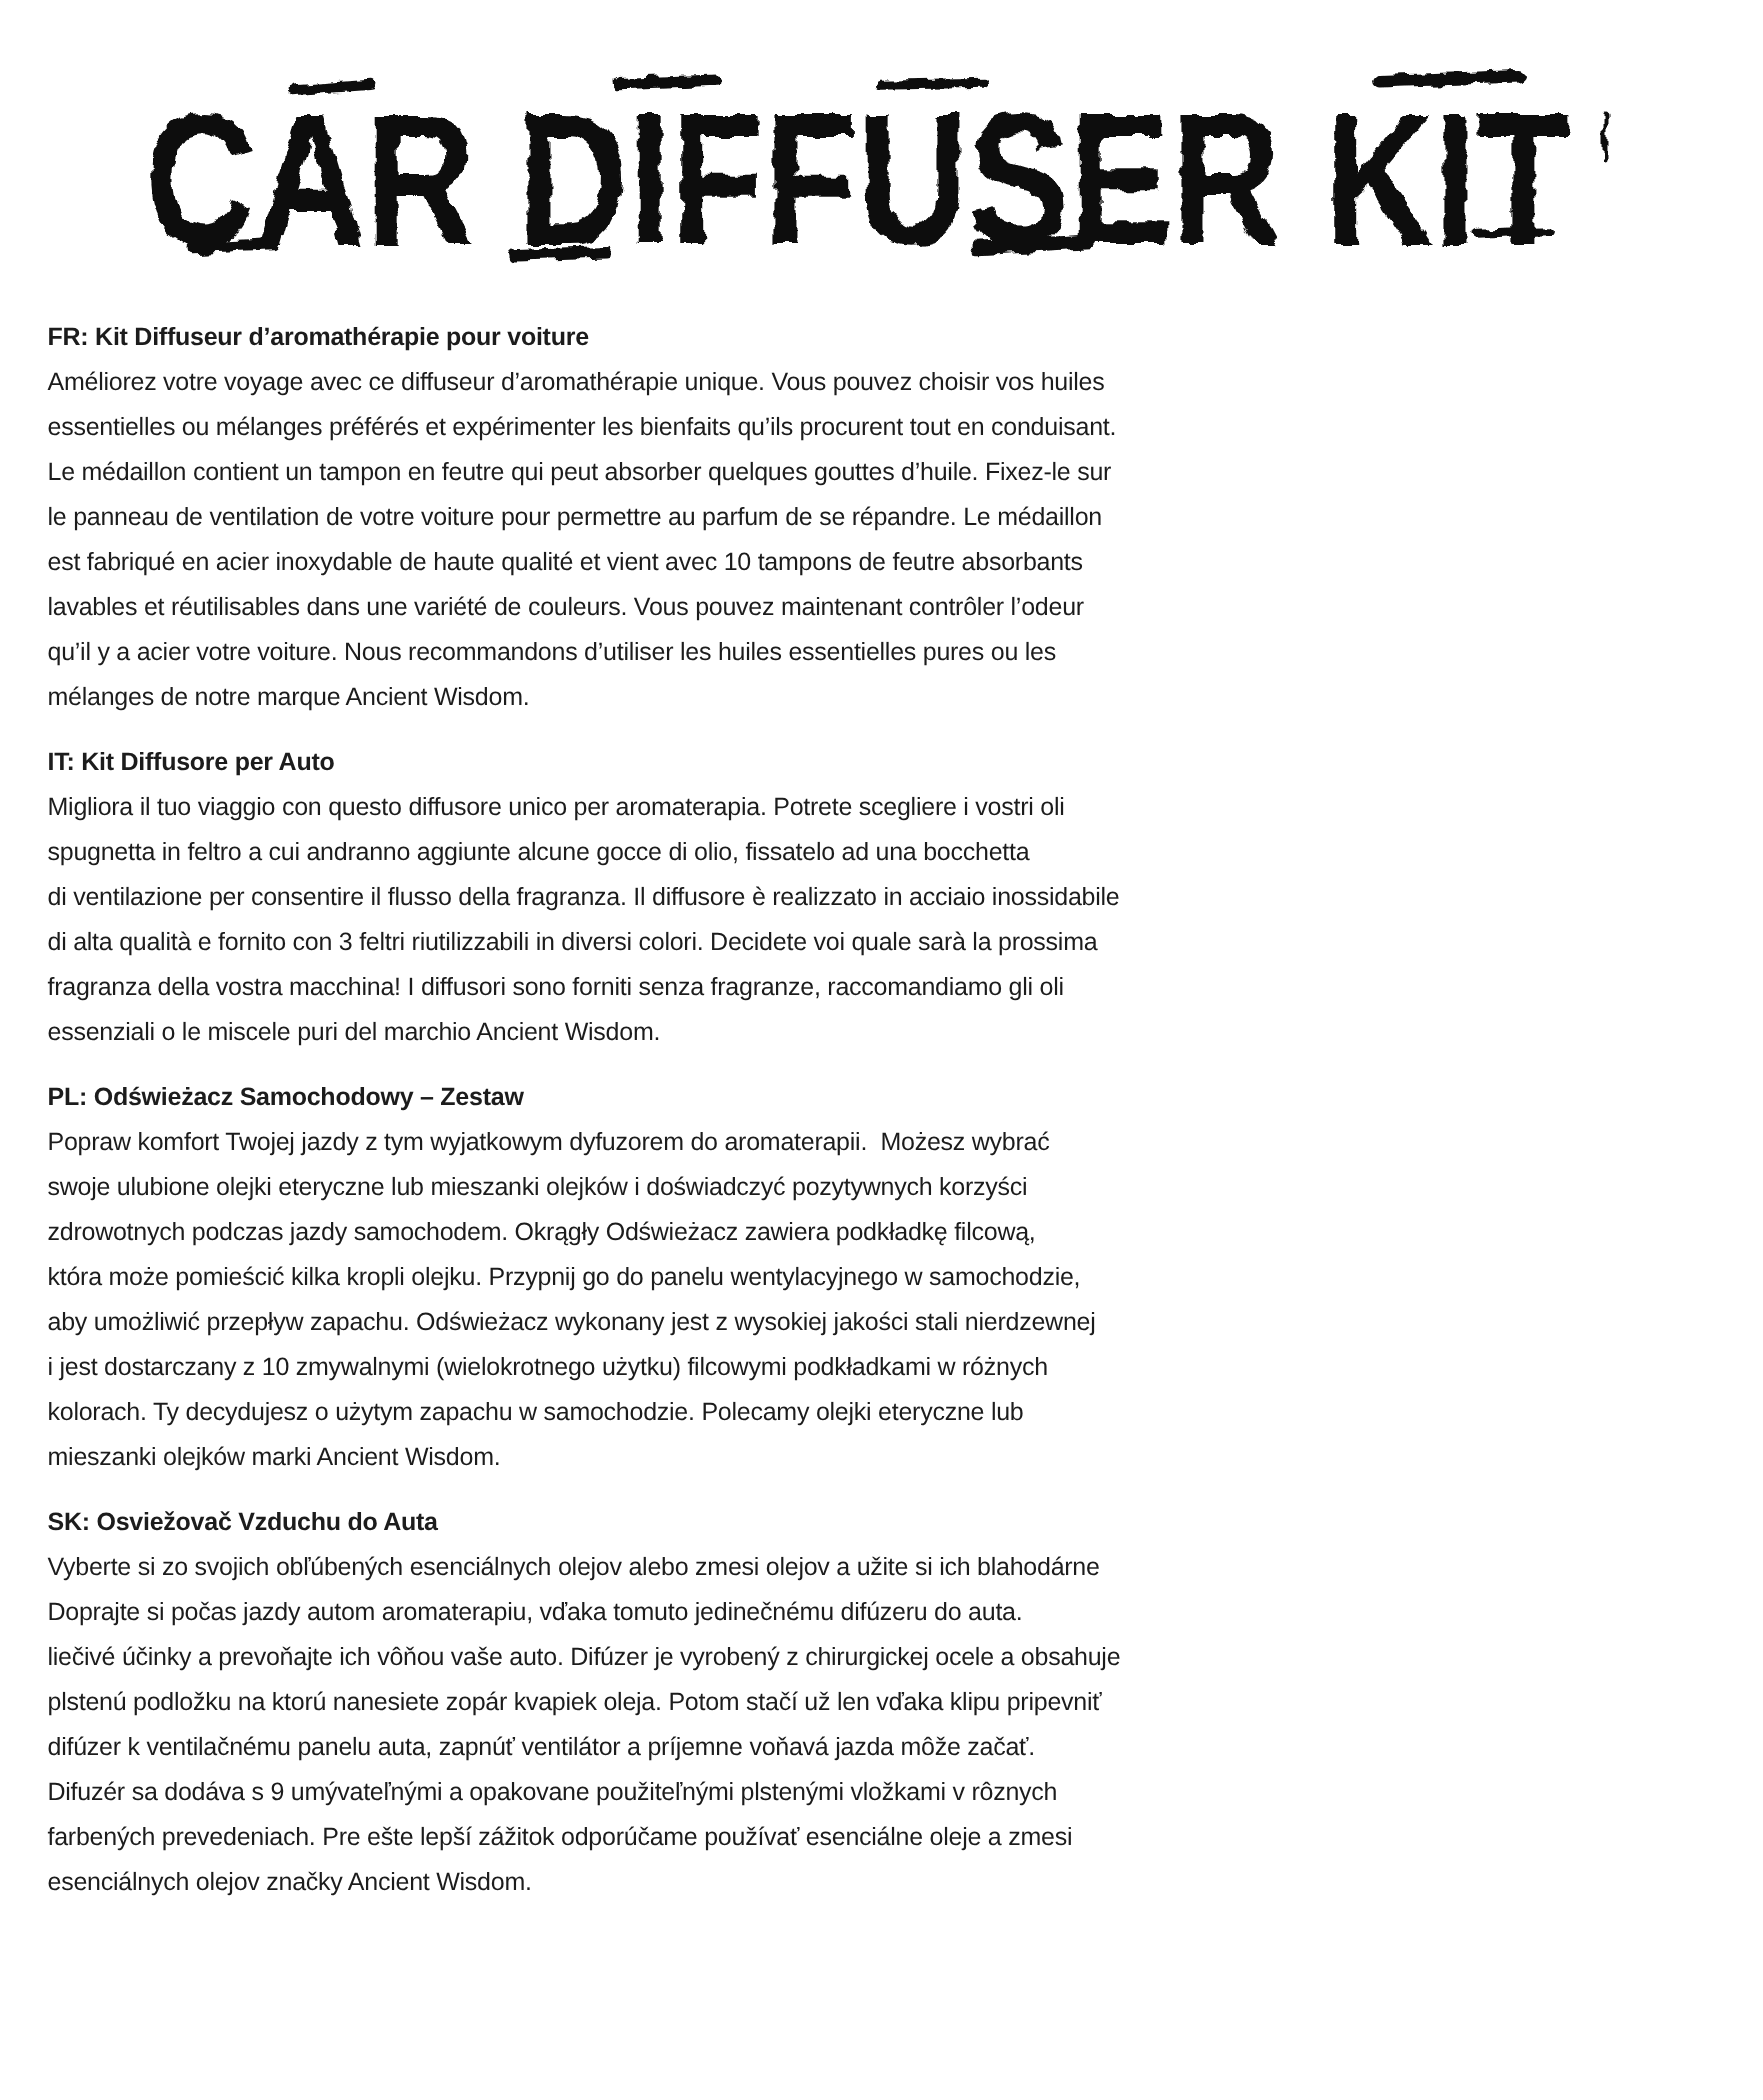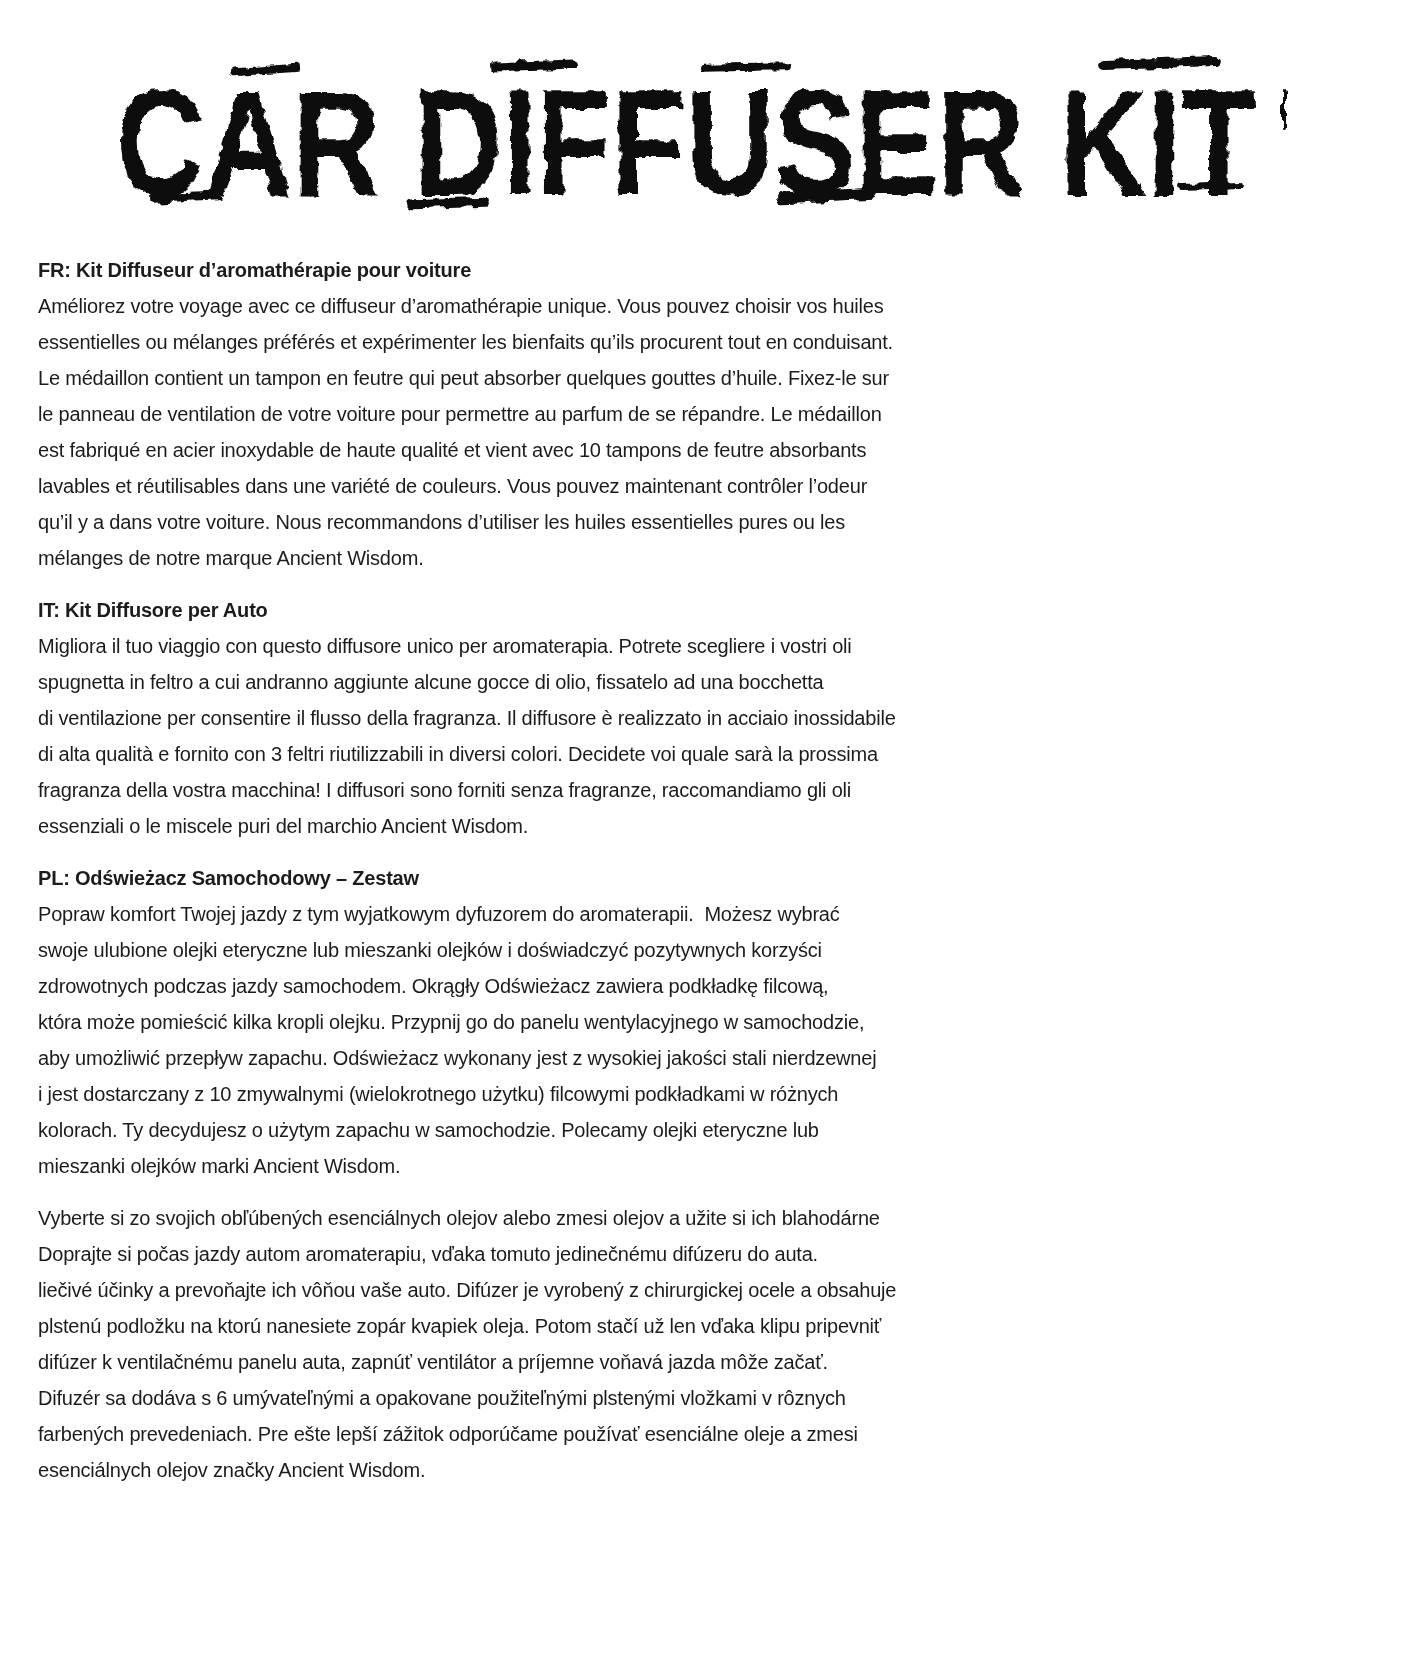--- a/index.html
+++ b/index.html
@@ -71,21 +71,21 @@
 
 <main class="content">
     <section>
       <h2>FR: Kit Diffuseur d’aromathérapie pour voiture</h2>
       <div class="line">Améliorez votre voyage avec ce diffuseur d’aromathérapie unique. Vous pouvez choisir vos huiles</div>
       <div class="line">essentielles ou mélanges préférés et expérimenter les bienfaits qu’ils procurent tout en conduisant.</div>
       <div class="line">Le médaillon contient un tampon en feutre qui peut absorber quelques gouttes d’huile. Fixez-le sur</div>
       <div class="line">le panneau de ventilation de votre voiture pour permettre au parfum de se répandre. Le médaillon</div>
       <div class="line">est fabriqué en acier inoxydable de haute qualité et vient avec 10 tampons de feutre absorbants</div>
       <div class="line">lavables et réutilisables dans une variété de couleurs. Vous pouvez maintenant contrôler l’odeur</div>
-      <div class="line">qu’il y a dans votre voiture. Nous recommandons d’utiliser les huiles essentielles pures ou les</div>
+      <div class="line">qu’il y a acier votre voiture. Nous recommandons d’utiliser les huiles essentielles pures ou les</div>
       <div class="line">mélanges de notre marque Ancient Wisdom.</div>
     </section>
     <section>
       <h2>IT: Kit Diffusore per Auto</h2>
       <div class="line">Migliora il tuo viaggio con questo diffusore unico per aromaterapia. Potrete scegliere i vostri oli</div>
       <div class="line">spugnetta in feltro a cui andranno aggiunte alcune gocce di olio, fissatelo ad una bocchetta</div>
       <div class="line">di ventilazione per consentire il flusso della fragranza. Il diffusore è realizzato in acciaio inossidabile</div>
       <div class="line">di alta qualità e fornito con 3 feltri riutilizzabili in diversi colori. Decidete voi quale sarà la prossima</div>
       <div class="line">fragranza della vostra macchina! I diffusori sono forniti senza fragranze, raccomandiamo gli oli</div>
       <div class="line">essenziali o le miscele puri del marchio Ancient Wisdom.</div>
@@ -95,22 +95,23 @@
       <div class="line">Popraw komfort Twojej jazdy z tym wyjatkowym dyfuzorem do aromaterapii.  Możesz wybrać</div>
       <div class="line">swoje ulubione olejki eteryczne lub mieszanki olejków i doświadczyć pozytywnych korzyści</div>
       <div class="line">zdrowotnych podczas jazdy samochodem. Okrągły Odświeżacz zawiera podkładkę filcową,</div>
       <div class="line">która może pomieścić kilka kropli olejku. Przypnij go do panelu wentylacyjnego w samochodzie,</div>
       <div class="line">aby umożliwić przepływ zapachu. Odświeżacz wykonany jest z wysokiej jakości stali nierdzewnej</div>
       <div class="line">i jest dostarczany z 10 zmywalnymi (wielokrotnego użytku) filcowymi podkładkami w różnych</div>
       <div class="line">kolorach. Ty decydujesz o użytym zapachu w samochodzie. Polecamy olejki eteryczne lub</div>
       <div class="line">mieszanki olejków marki Ancient Wisdom.</div>
     </section>
     <section>
+      <h2>SK: Osviežovač Vzduchu do Auta</h2>
       <div class="line">Vyberte si zo svojich obľúbených esenciálnych olejov alebo zmesi olejov a užite si ich blahodárne</div>
       <div class="line">Doprajte si počas jazdy autom aromaterapiu, vďaka tomuto jedinečnému difúzeru do auta.</div>
       <div class="line">liečivé účinky a prevoňajte ich vôňou vaše auto. Difúzer je vyrobený z chirurgickej ocele a obsahuje</div>
       <div class="line">plstenú podložku na ktorú nanesiete zopár kvapiek oleja. Potom stačí už len vďaka klipu pripevniť</div>
       <div class="line">difúzer k ventilačnému panelu auta, zapnúť ventilátor a príjemne voňavá jazda môže začať.</div>
-      <div class="line">Difuzér sa dodáva s 6 umývateľnými a opakovane použiteľnými plstenými vložkami v rôznych</div>
+      <div class="line">Difuzér sa dodáva s 9 umývateľnými a opakovane použiteľnými plstenými vložkami v rôznych</div>
       <div class="line">farbených prevedeniach. Pre ešte lepší zážitok odporúčame používať esenciálne oleje a zmesi</div>
       <div class="line">esenciálnych olejov značky Ancient Wisdom.</div>
     </section>
   </main>
 
 </body></html>

